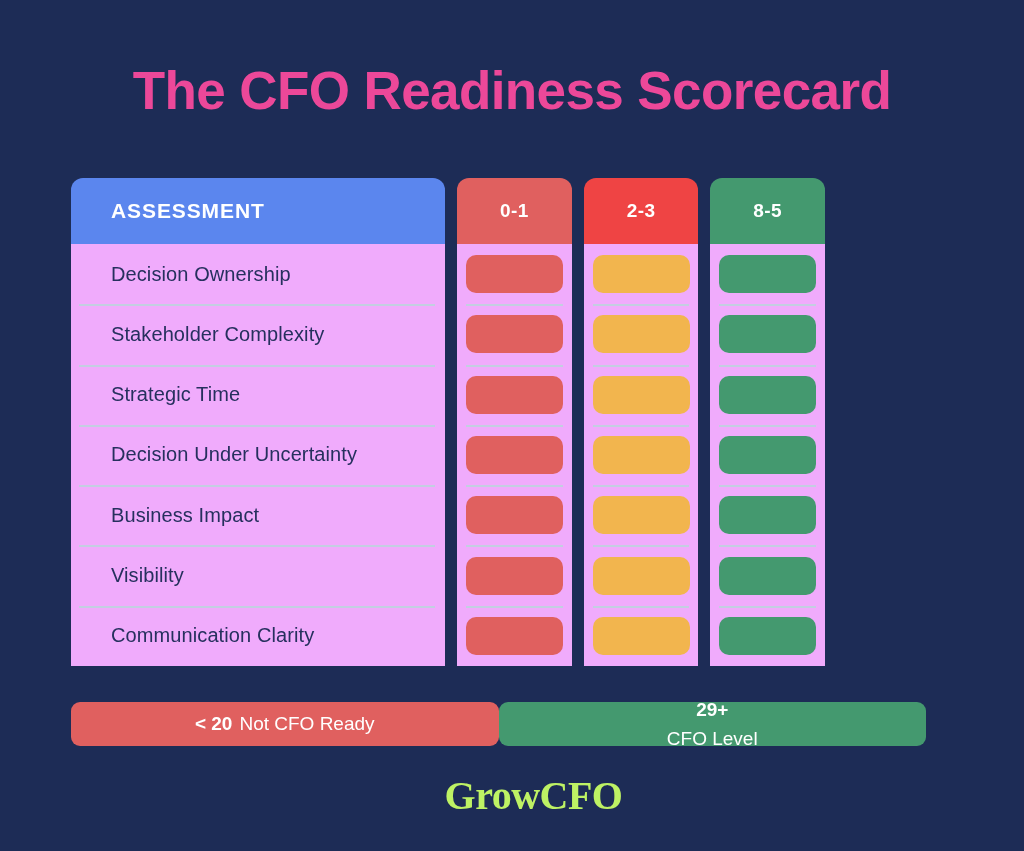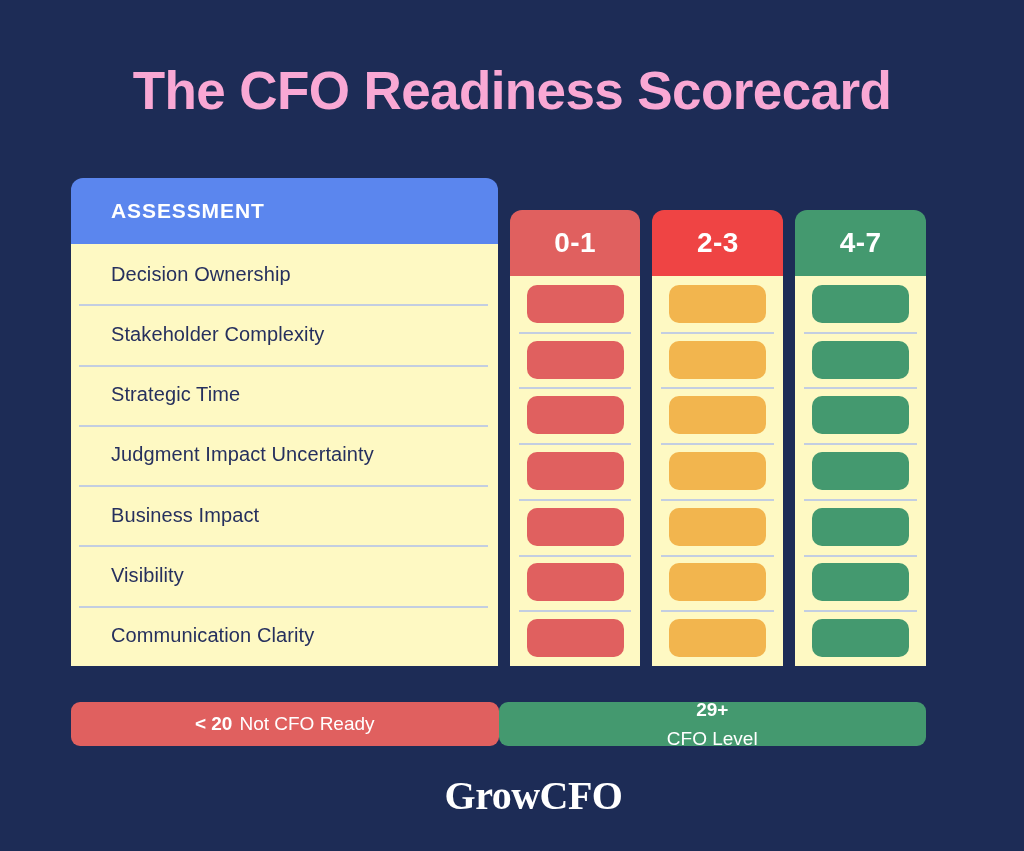--- a/index.html
+++ b/index.html
@@ -23,33 +23,33 @@
     background: #1d2c56;
   }
 
   
   .title {
     position: absolute;
     left: 0;
     top: 62px;
     width: 1024px;
     text-align: center;
-    color: #f9a8d4;
+    color: #ec4899;
     font-size: 53px;
     font-weight: 700;
     letter-spacing: -0.6px;
     line-height: 1.1;
   }
 
   
   .scorecard {
     position: absolute;
     left: 71px;
     top: 178px;
-    width: 855px;
+    width: 754px;
     height: 488px;
     display: flex;
     gap: 12px;
   }
 
   .column {
     display: flex;
     flex-direction: column;
     height: 100%;
   }
@@ -69,31 +69,30 @@
 
   .col-head-assessment {
     background: #5b86ee;
     padding-left: 40px;
     font-size: 21px;
     letter-spacing: 0.9px;
   }
 
   .col-head-score {
     justify-content: center;
-    font-size: 28px;
+    font-size: 19px;
     letter-spacing: 0.4px;
-    margin-top: 32px;
   }
 
   .head-red    { background: #e0605f; }
   .head-amber  { background: #ef4444; }
   .head-green  { background: #44996f; }
 
   .col-body {
-    background: #fef9c3;
+    background: #f0abfc;
     flex: 1 1 auto;
     display: flex;
     flex-direction: column;
   }
 
   .cell {
     flex: 1 1 0;
     display: flex;
     align-items: center;
     position: relative;
@@ -173,21 +172,21 @@
   .legend-strong { font-weight: 700; }
   .legend-text   { font-weight: 400; }
 
   
   .logo {
     position: absolute;
     left: 0;
     top: 772px;
     width: 1024px;
     text-align: center;
-    color: #ffffff;
+    color: #bef264;
     font-family: "Liberation Serif", serif;
     font-size: 40px;
     font-weight: 700;
     letter-spacing: -0.5px;
     padding-left: 43px;
   }
 </style>
 </head>
 <body>
 
@@ -203,21 +202,21 @@
         <div class="cell">
           <span class="cell-label">Decision Ownership</span>
         </div>
         <div class="cell">
           <span class="cell-label">Stakeholder Complexity</span>
         </div>
         <div class="cell">
           <span class="cell-label">Strategic Time</span>
         </div>
         <div class="cell">
-          <span class="cell-label">Judgment Impact Uncertainty</span>
+          <span class="cell-label">Decision Under Uncertainty</span>
         </div>
         <div class="cell">
           <span class="cell-label">Business Impact</span>
         </div>
         <div class="cell">
           <span class="cell-label">Visibility</span>
         </div>
         <div class="cell">
           <span class="cell-label">Communication Clarity</span>
         </div>
@@ -272,21 +271,21 @@
         <div class="cell">
             <span class="pill pill-amber"></span>
           </div>
         <div class="cell">
             <span class="pill pill-amber"></span>
           </div>
       </div>
     </div>
 
     <div class="column col-score">
-      <div class="col-head col-head-score head-green">4-7</div>
+      <div class="col-head col-head-score head-green">8-5</div>
       <div class="col-body">
         <div class="cell">
             <span class="pill pill-green"></span>
           </div>
         <div class="cell">
             <span class="pill pill-green"></span>
           </div>
         <div class="cell">
             <span class="pill pill-green"></span>
           </div>

